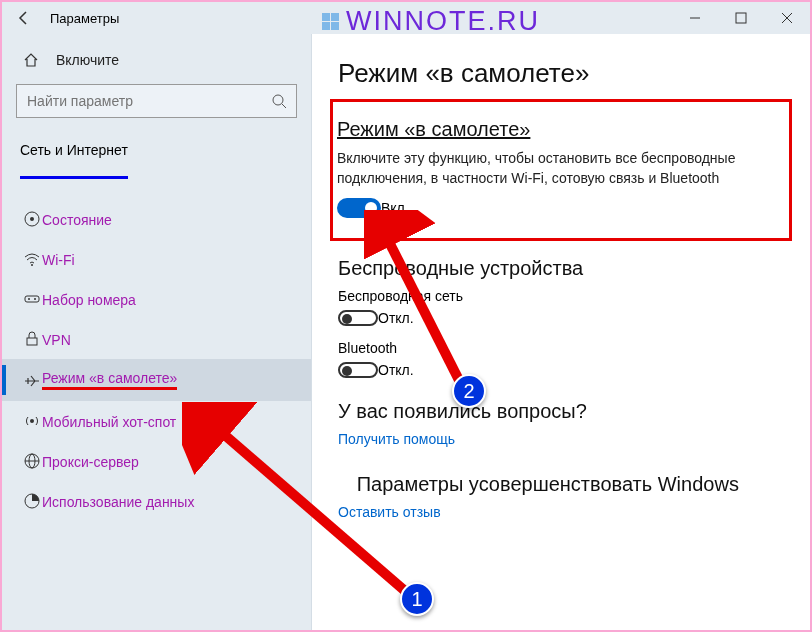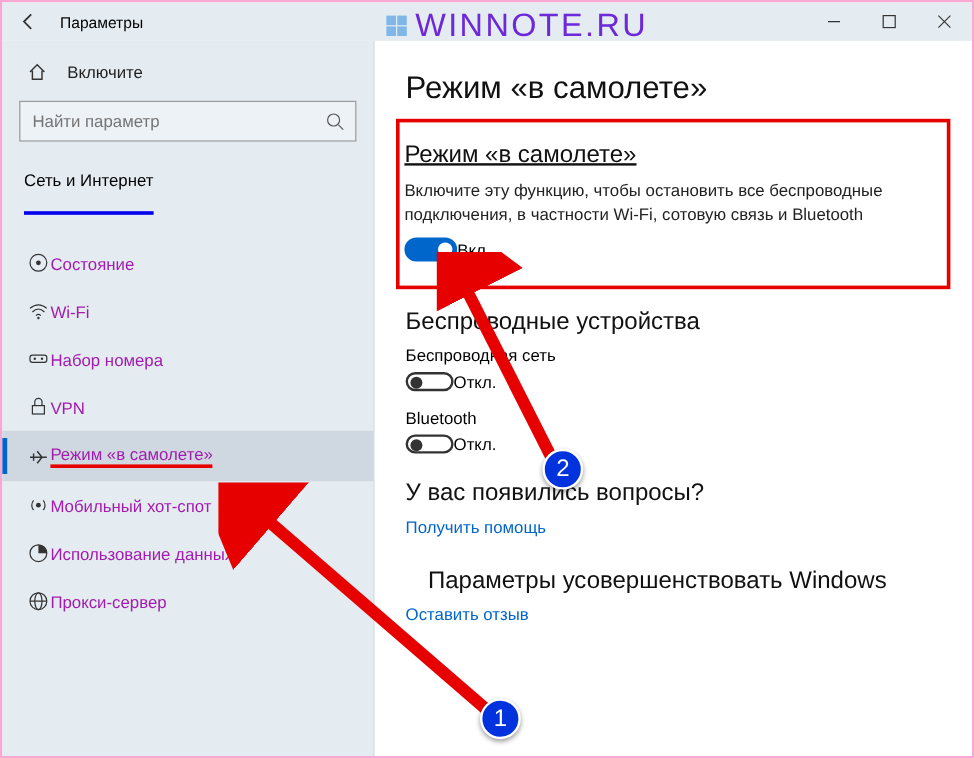--- a/index.html
+++ b/index.html
@@ -164,34 +164,34 @@
                 <circle cx="9" cy="9" r="2" fill="#333"></circle>
                 <path d="M5 5 a6 6 0 0 0 0 8 M13 5 a6 6 0 0 1 0 8" stroke="#333" fill="none"></path>
               </svg>
             </span>
           <span>Мобильный хот-спот</span>
         </div>
         <div class="nav-item">
           <span class="icon">
               <svg width="18" height="18" viewBox="0 0 18 18">
                 <circle cx="9" cy="9" r="7" stroke="#333" fill="none"></circle>
-                <path d="M9 2 A7 7 0 0 1 16 9 L9 9 Z" fill="#333"></path>
-              </svg>
-            </span>
-          <span>Использование данных</span>
-        </div>
-        <div class="nav-item">
-          <span class="icon">
-              <svg width="18" height="18" viewBox="0 0 18 18">
-                <circle cx="9" cy="9" r="7" stroke="#333" fill="none"></circle>
                 <ellipse cx="9" cy="9" rx="3" ry="7" stroke="#333" fill="none"></ellipse>
                 <line x1="2" y1="9" x2="16" y2="9" stroke="#333"></line>
               </svg>
             </span>
           <span>Прокси-сервер</span>
+        </div>
+        <div class="nav-item">
+          <span class="icon">
+              <svg width="18" height="18" viewBox="0 0 18 18">
+                <circle cx="9" cy="9" r="7" stroke="#333" fill="none"></circle>
+                <path d="M9 2 A7 7 0 0 1 16 9 L9 9 Z" fill="#333"></path>
+              </svg>
+            </span>
+          <span>Использование данных</span>
         </div>
       </div>
     </div>
 
     <div class="main">
       <div class="page-title">Режим «в самолете»</div>
 
       <div class="redbox">
         <div class="section-h" style="text-decoration:underline">Режим «в самолете»</div>
         <div class="desc">Включите эту функцию, чтобы остановить все беспроводные подключения, в частности Wi-Fi, сотовую связь и Bluetooth</div>

